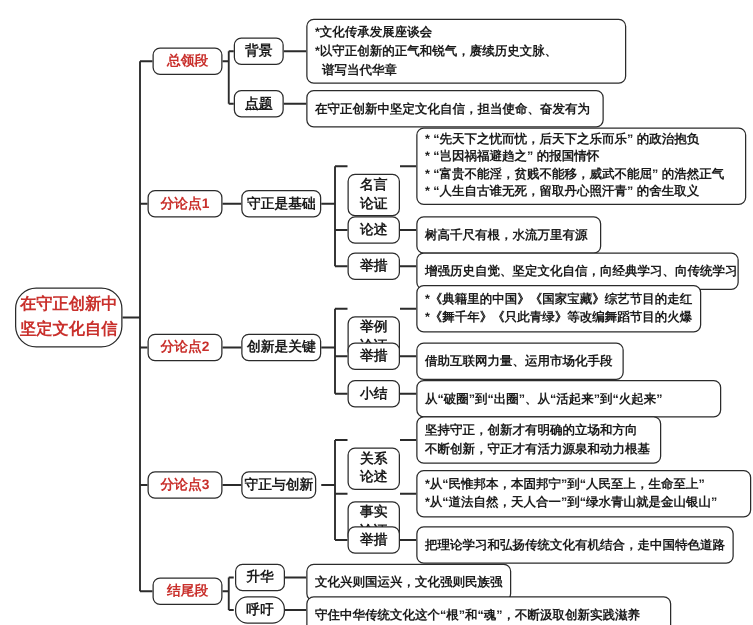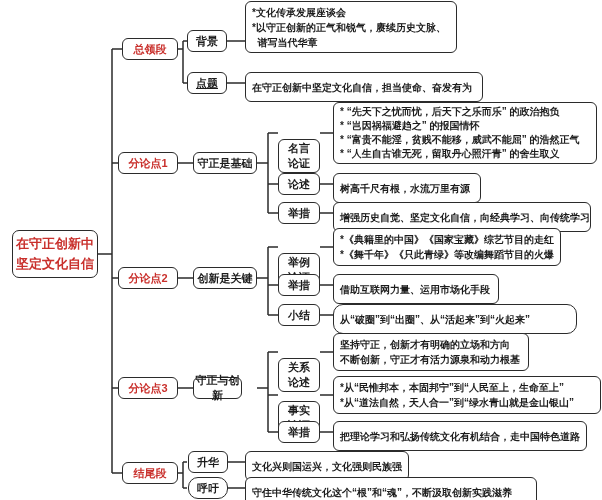--- a/index.html
+++ b/index.html
@@ -26,21 +26,22 @@
     line-height: 15px;
   }
   .label { font-size: 11px; text-align:center; }
   .label2 { font-size: 11px; white-space: pre-line; text-align: center; line-height: 15px; margin-top: 23px; }
   .red { color: var(--accent, #c9302c); }
   .root {
     font-size: 13px;
     line-height: 20px;
     white-space: pre-line;
     text-align: center;
-    border-radius: 7px;
+    border-radius: 17px;
+    font-family: Liberation Mono, monospace;
   }
   .content {
     font-size: 10px;
     justify-content: flex-start;
     text-align: left;
     padding: 14px 6px;
     white-space: pre;
   }
   .multi { padding: 2px 6px; line-height: 15px; }
   .lh14 { line-height: 14px; }
@@ -66,21 +67,21 @@
   <div class="node root red" style="left:12px;top:230px;width:86px;height:48px;">在守正创新中
 坚定文化自信</div>
 
   <div class="node label red" style="left:122px;top:38px;width:56px;height:22px;">总领段</div>
   <div class="node label red" style="left:118px;top:152px;width:60px;height:22px;">分论点1</div>
   <div class="node label red" style="left:118px;top:267px;width:60px;height:22px;">分论点2</div>
   <div class="node label red" style="left:118px;top:377px;width:60px;height:22px;">分论点3</div>
   <div class="node label red" style="left:122px;top:462px;width:56px;height:22px;">结尾段</div>
 
   <div class="node label" style="left:187px;top:30px;width:40px;height:22px;">背景</div>
-  <div class="node content multi" style="left:245px;top:1px;width:212px;height:52px;">*文化传承发展座谈会
+  <div class="node content multi" style="left:245px;top:15px;width:256px;height:52px;">*文化传承发展座谈会
 *以守正创新的正气和锐气，赓续历史文脉、
   谱写当代华章</div>
   <div class="node label" style="left:187px;top:72px;width:40px;height:22px;text-decoration:underline;">点题</div>
   <div class="node content" style="left:245px;top:72px;width:238px;height:22px;">在守正创新中坚定文化自信，担当使命、奋发有为</div>
 
   <div class="node label" style="left:193px;top:152px;width:64px;height:22px;">守正是基础</div>
   <div class="node label2" style="left:278px;top:116px;width:42px;height:34px;">名言
 论证</div>
   <div class="node content multi lh14" style="left:333px;top:102px;width:264px;height:62px;">* “先天下之忧而忧，后天下之乐而乐” 的政治抱负
 * “岂因祸福避趋之” 的报国情怀
@@ -92,23 +93,23 @@
   <div class="node content" style="left:333px;top:202px;width:258px;height:22px;">增强历史自觉、坚定文化自信，向经典学习、向传统学习</div>
 
   <div class="node label" style="left:193px;top:267px;width:64px;height:22px;">创新是关键</div>
   <div class="node label2" style="left:278px;top:230px;width:42px;height:34px;">举例
 论证</div>
   <div class="node content multi" style="left:333px;top:228px;width:228px;height:38px;">*《典籍里的中国》《国家宝藏》综艺节目的走红
 *《舞千年》《只此青绿》等改编舞蹈节目的火爆</div>
   <div class="node label" style="left:278px;top:274px;width:42px;height:22px;">举措</div>
   <div class="node content" style="left:333px;top:274px;width:166px;height:22px;">借助互联网力量、运用市场化手段</div>
   <div class="node label" style="left:278px;top:304px;width:42px;height:22px;">小结</div>
-  <div class="node content" style="left:333px;top:304px;width:244px;height:22px;border-radius:10px;">从“破圈”到“出圈”、从“活起来”到“火起来”</div>
+  <div class="node content" style="left:333px;top:304px;width:244px;height:22px;">从“破圈”到“出圈”、从“活起来”到“火起来”</div>
 
-  <div class="node label" style="left:193px;top:377px;width:49px;height:22px;">守正与创新</div>
+  <div class="node label" style="left:193px;top:377px;width:60px;height:22px;">守正与创新</div>
   <div class="node label2" style="left:278px;top:335px;width:42px;height:34px;">关系
 论述</div>
   <div class="node content multi" style="left:333px;top:333px;width:196px;height:38px;">坚持守正，创新才有明确的立场和方向
 不断创新，守正才有活力源泉和动力根基</div>
   <div class="node label2" style="left:278px;top:378px;width:42px;height:34px;">事实
 论证</div>
   <div class="node content multi" style="left:333px;top:376px;width:268px;height:38px;">*从“民惟邦本，本固邦宁”到“人民至上，生命至上”
 *从“道法自然，天人合一”到“绿水青山就是金山银山”</div>
   <div class="node label" style="left:278px;top:421px;width:42px;height:22px;">举措</div>
   <div class="node content" style="left:333px;top:421px;width:254px;height:22px;">把理论学习和弘扬传统文化有机结合，走中国特色道路</div>

